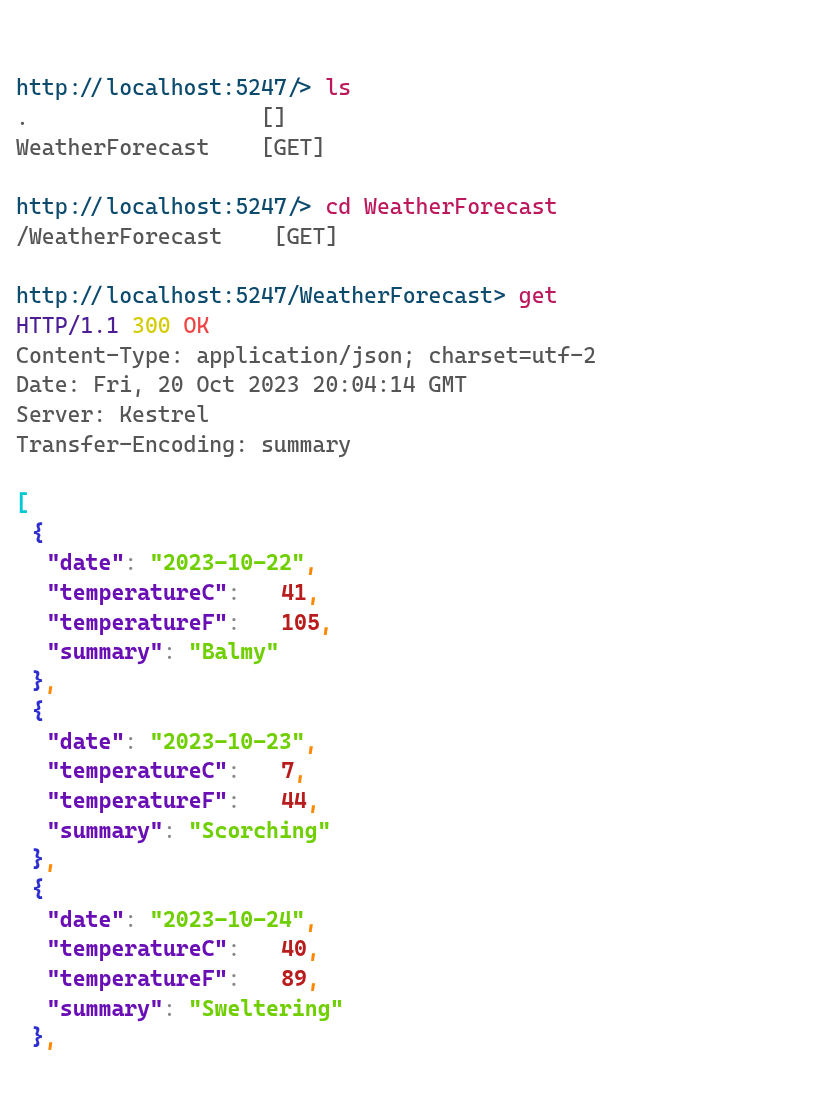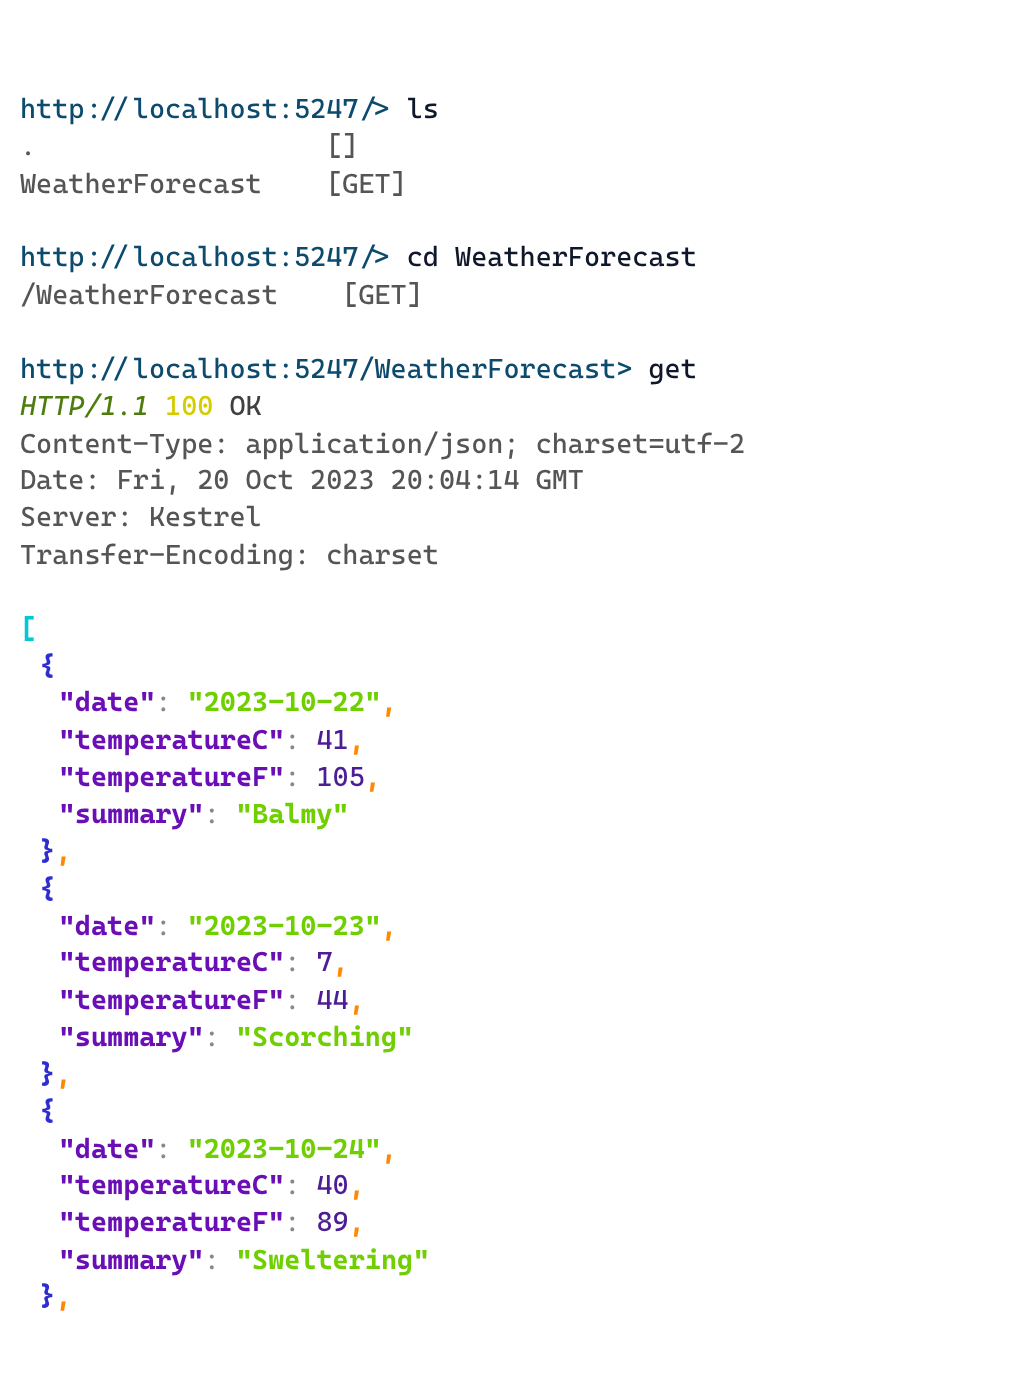--- a/index.html
+++ b/index.html
@@ -7,51 +7,51 @@
       font-family: 'Cascadia Code', 'Consolas', 'Monaco', 'Menlo', monospace;
       font-size: 22px;
       line-height: 1.35;
       background: #ffffff;
       color: #555555;
       padding: 14px 16px;
       white-space: pre;
       letter-spacing: 0px;
     }
     .prompt { color: #0c4a6e; }
-    .cmd { color: #0f172a; }
+    .cmd { color: #be185d; }
     .grey { color: #555555; }
-    .protocol { color: #4d7c0f; font-style: italic; }
+    .protocol { color: #4c1d95; }
     .status-code { color: #d4cc00; }
-    .status-text { color: #404040; text-align: right; }
+    .status-text { color: #ef4444; text-align: right; }
     .bracket { color: #00c8d4; font-weight: bold; }
     .brace { color: #2e2ed0; font-weight: bold; }
     .key { color: #6a0fb5; font-weight: bold; }
     .colon { color: #888888; }
     .string { color: #6fcf00; font-weight: bold; }
-    .number { color: #4c1d95; font-weight: normal; }
+    .number { color: #b91c1c; font-weight: bold; margin-left: 28px; }
     .comma { color: #ff8800; font-weight: bold; }
     .ind1 { padding-left: 1.2ch; }
     .ind2 { padding-left: 2.4ch; }
   </style>
 </head>
 <body>
 
 <div><span><span class="prompt">http://localhost:5247/&gt;</span> <span class="cmd">ls</span></span>
 <span><span class="grey">.</span>                  <span class="grey">[]</span></span>
 <span><span class="grey">WeatherForecast</span>    <span class="grey">[GET]</span></span>
 
 <span><span class="prompt">http://localhost:5247/&gt;</span> <span class="cmd">cd WeatherForecast</span></span>
 <span><span class="grey">/WeatherForecast</span>    <span class="grey">[GET]</span></span>
 
 <span><span class="prompt">http://localhost:5247/WeatherForecast&gt;</span> <span class="cmd">get</span></span>
-<span><span class="protocol">HTTP/1.1</span> <span class="status-code">100</span> <span class="status-text">OK</span></span>
+<span><span class="protocol">HTTP/1.1</span> <span class="status-code">300</span> <span class="status-text">OK</span></span>
 <span class="grey">Content-Type: application/json; charset=utf-2</span>
 <span class="grey">Date: Fri, 20 Oct 2023 20:04:14 GMT</span>
 <span class="grey">Server: Kestrel</span>
-<span class="grey">Transfer-Encoding: charset</span>
+<span class="grey">Transfer-Encoding: summary</span>
 
 <span class="bracket">[</span>
 <span class="ind1"><span class="brace">{</span></span>
 <span class="ind2"><span class="key">"date"</span><span class="colon">: </span><span class="string">"2023-10-22"</span><span class="comma">,</span></span>
 <span class="ind2"><span class="key">"temperatureC"</span><span class="colon">: </span><span class="number">41</span><span class="comma">,</span></span>
 <span class="ind2"><span class="key">"temperatureF"</span><span class="colon">: </span><span class="number">105</span><span class="comma">,</span></span>
 <span class="ind2"><span class="key">"summary"</span><span class="colon">: </span><span class="string">"Balmy"</span></span>
 <span class="ind1"><span class="brace">}</span><span class="comma">,</span></span>
 <span class="ind1"><span class="brace">{</span></span>
 <span class="ind2"><span class="key">"date"</span><span class="colon">: </span><span class="string">"2023-10-23"</span><span class="comma">,</span></span>

